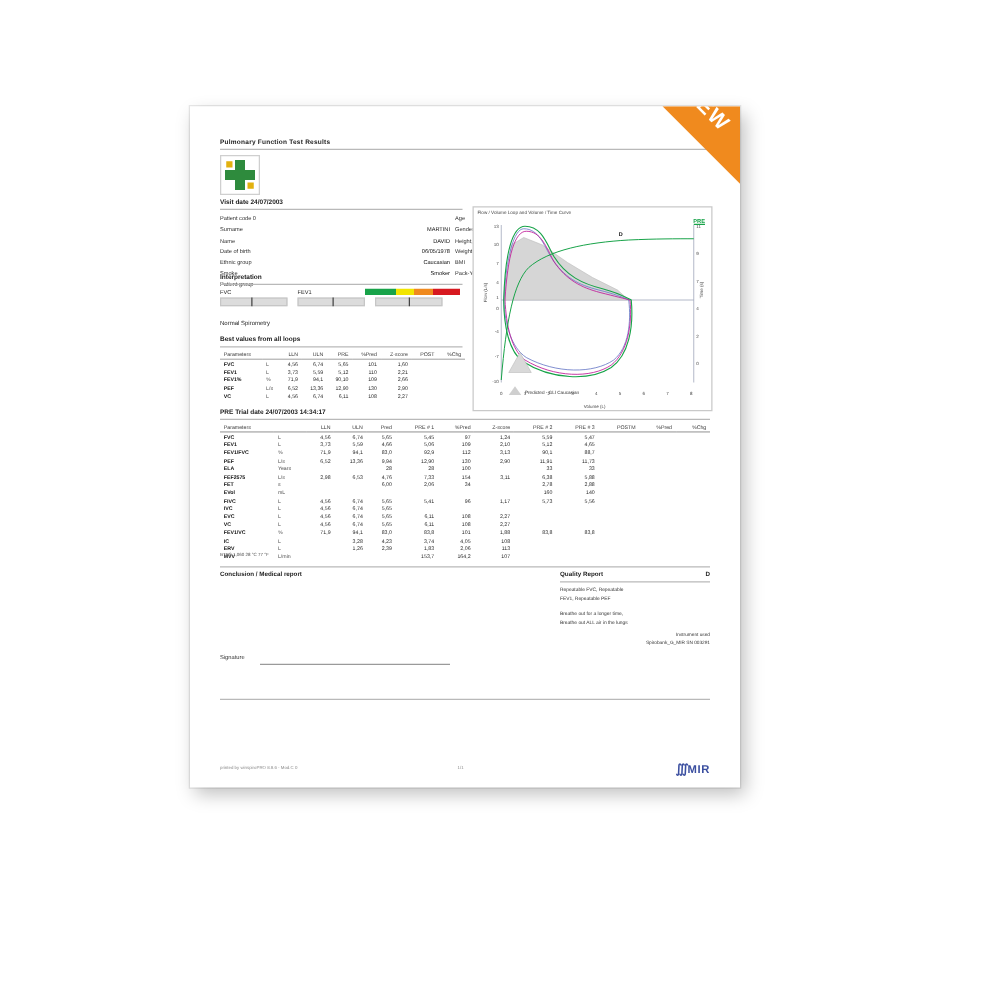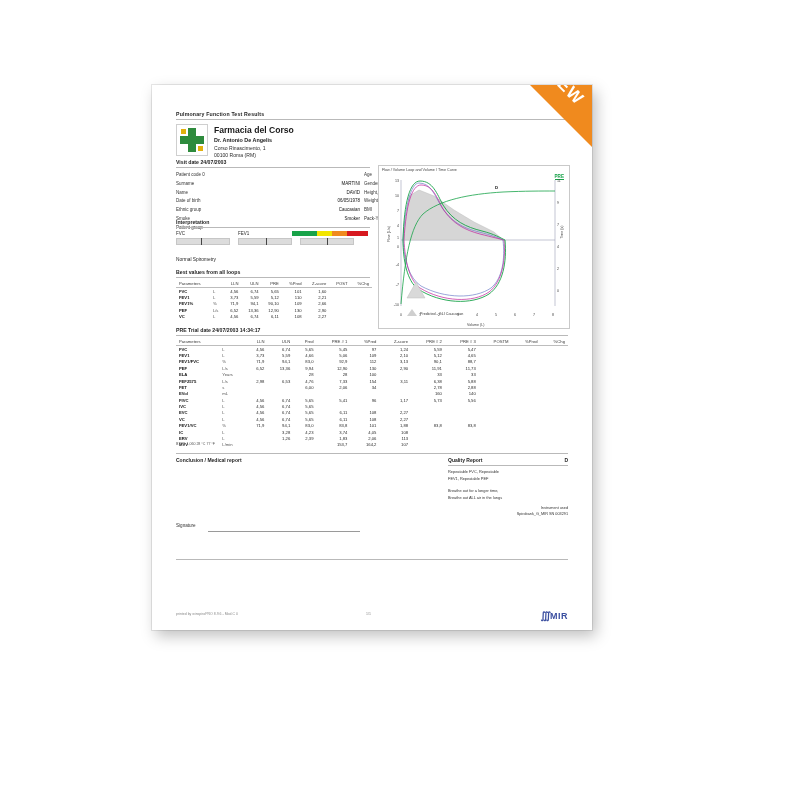--- a/index.html
+++ b/index.html
@@ -121,26 +121,20 @@
       <div class="rule" style="top:34px;"></div>
 
       <div class="logo">
         <div class="cross">
             <i></i>
             <u></u>
             <s></s>
           </div>
       </div>
 
-      <div class="pharm">
-        <div class="name">Farmacia del Corso</div>
-        <div class="doc">Dr. Antonio De Angelis</div>
-        <div class="adr">Corso Rinascimento, 1</div>
-        <div class="adr" style="margin-top:0">00100 Roma (RM)</div>
-      </div>
 
       <div class="sec" style="left:24px;top:74px;">Visit date 24/07/2003</div>
       <div class="rule" style="top:82px;width:194px;"></div>
 
       <div class="pt">
         <div class="row">
             <span class="k">Patient code 0</span>
             <span class="v"></span>
           </div>
         <div class="row">

